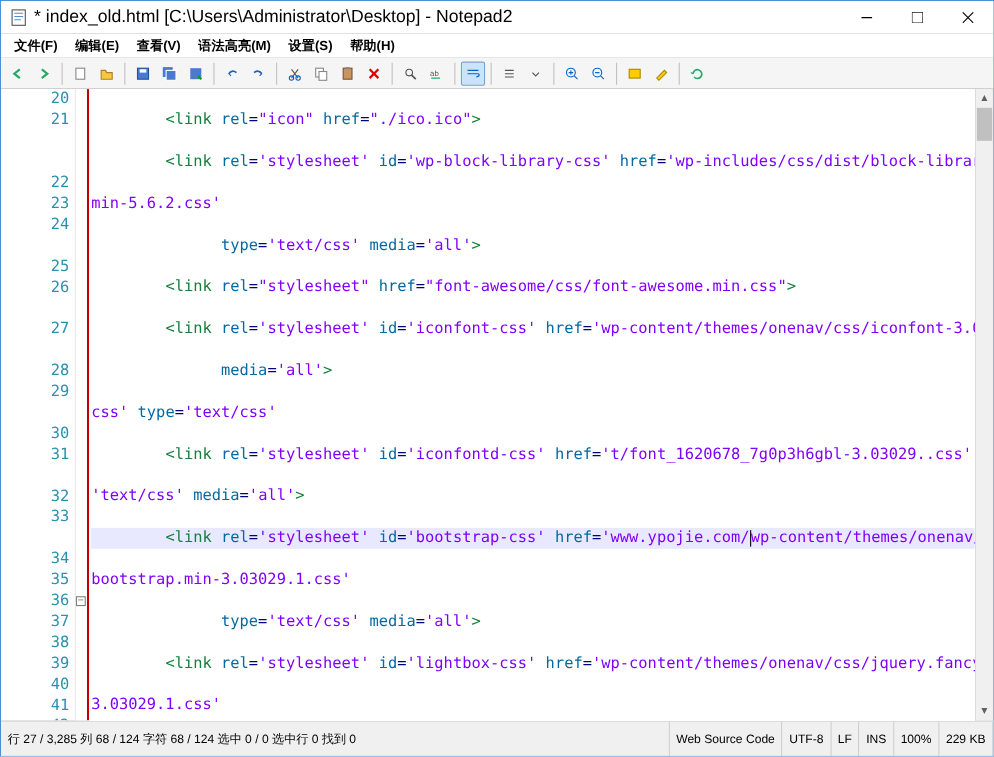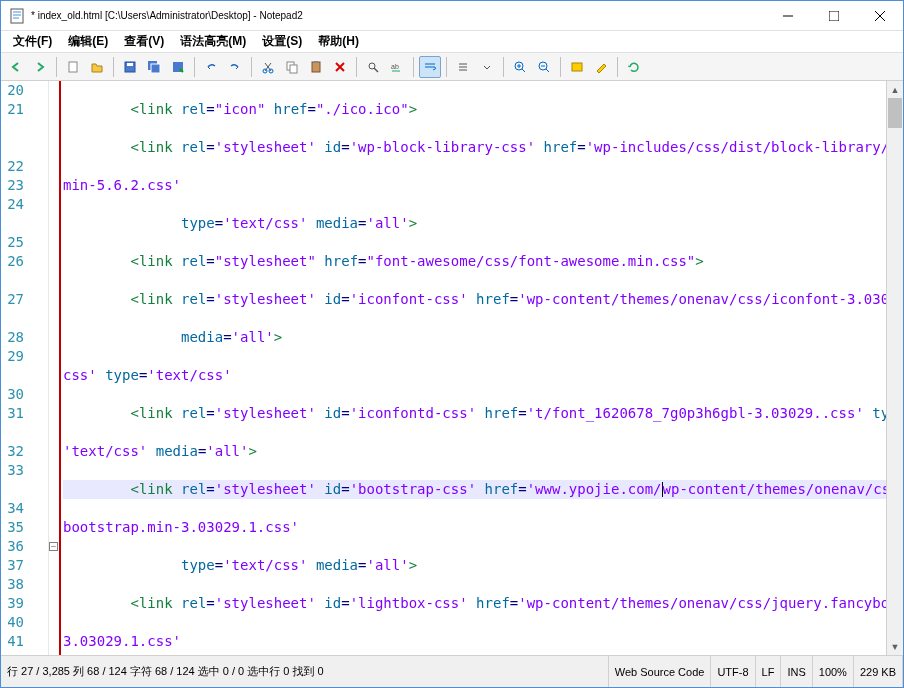--- a/index.html
+++ b/index.html
@@ -1,30 +1,30 @@
 <!DOCTYPE html>
 <html><head>
 <meta charset="utf-8">
 <style>
 * { margin: 0; padding: 0; box-sizing: border-box; }
 body { font-family: "Microsoft YaHei", "Segoe UI", sans-serif; font-size: 12px; background: #fff; overflow: hidden; }
 .window { width: 904px; height: 688px; border: 1px solid #4a90d9; display: flex; flex-direction: column; }
 .titlebar { height: 30px; background: #fff; display: flex; align-items: center; padding: 0 0 0 8px; border-bottom: 1px solid #e0e0e0; }
 .titlebar .icon-app { width: 16px; height: 16px; margin-right: 6px; }
-.titlebar .title { flex: 1; font-size: 10px; color: #000; }
+.titlebar .title { flex: 1; font-size: 16px; color: #000; }
 .titlebar .winbtns { display: flex; }
 .titlebar .winbtn { width: 46px; height: 30px; display: flex; align-items: center; justify-content: center; cursor: pointer; }
 .menubar { height: 22px; background: #fff; display: flex; align-items: center; padding: 0 4px; border-bottom: 1px solid #e0e0e0; }
 .menubar .menuitem { padding: 2px 8px; cursor: pointer; font-size: 12px; font-weight: bold; }
 .toolbar { height: 28px; background: #f5f5f5; display: flex; align-items: center; padding: 0 4px; border-bottom: 1px solid #d0d0d0; gap: 2px; }
 .toolbar .tbtn { width: 22px; height: 22px; display: flex; align-items: center; justify-content: center; cursor: pointer; border-radius: 2px; }
 .toolbar .tbtn.active { background: #cce4f7; border: 1px solid #7da2ce; }
 .toolbar .sep { width: 1px; height: 20px; background: #c0c0c0; margin: 0 3px; }
 .editor { flex: 1; display: flex; overflow: hidden; font-family: Consolas, monospace; font-size: 14px; line-height: 19px; }
-.gutter { width: 48px; background: #fff; text-align: right; padding-right: 24px; color: #2b91af; user-select: none; border-right: 1px solid #e8e8e8; }
+.gutter { width: 68px; background: #fff; text-align: right; padding-right: 5px; color: #2b91af; user-select: none; border-right: 1px solid #e8e8e8; }
 .gutter .ln { height: 19px; }
 .fold { width: 10px; background: #fff; position: relative; }
 .fold .fbox { position: absolute; left: 0; width: 9px; height: 9px; border: 1px solid #808080; background: #fff; font-size: 9px; line-height: 7px; text-align: center; cursor: pointer; color: #808080; }
 .margin { width: 2px; background: #c00000; }
 .code { flex: 1; overflow: auto; background: #fff; position: relative; white-space: pre; padding-left: 2px; }
 .code .line { height: 19px; }
 .code .line.hl { background: #e8e8ff; }
 .t-tag { color: #15803d; }
 .t-attr { color: #0369a1; }
 .t-val { color: #8000ff; }

